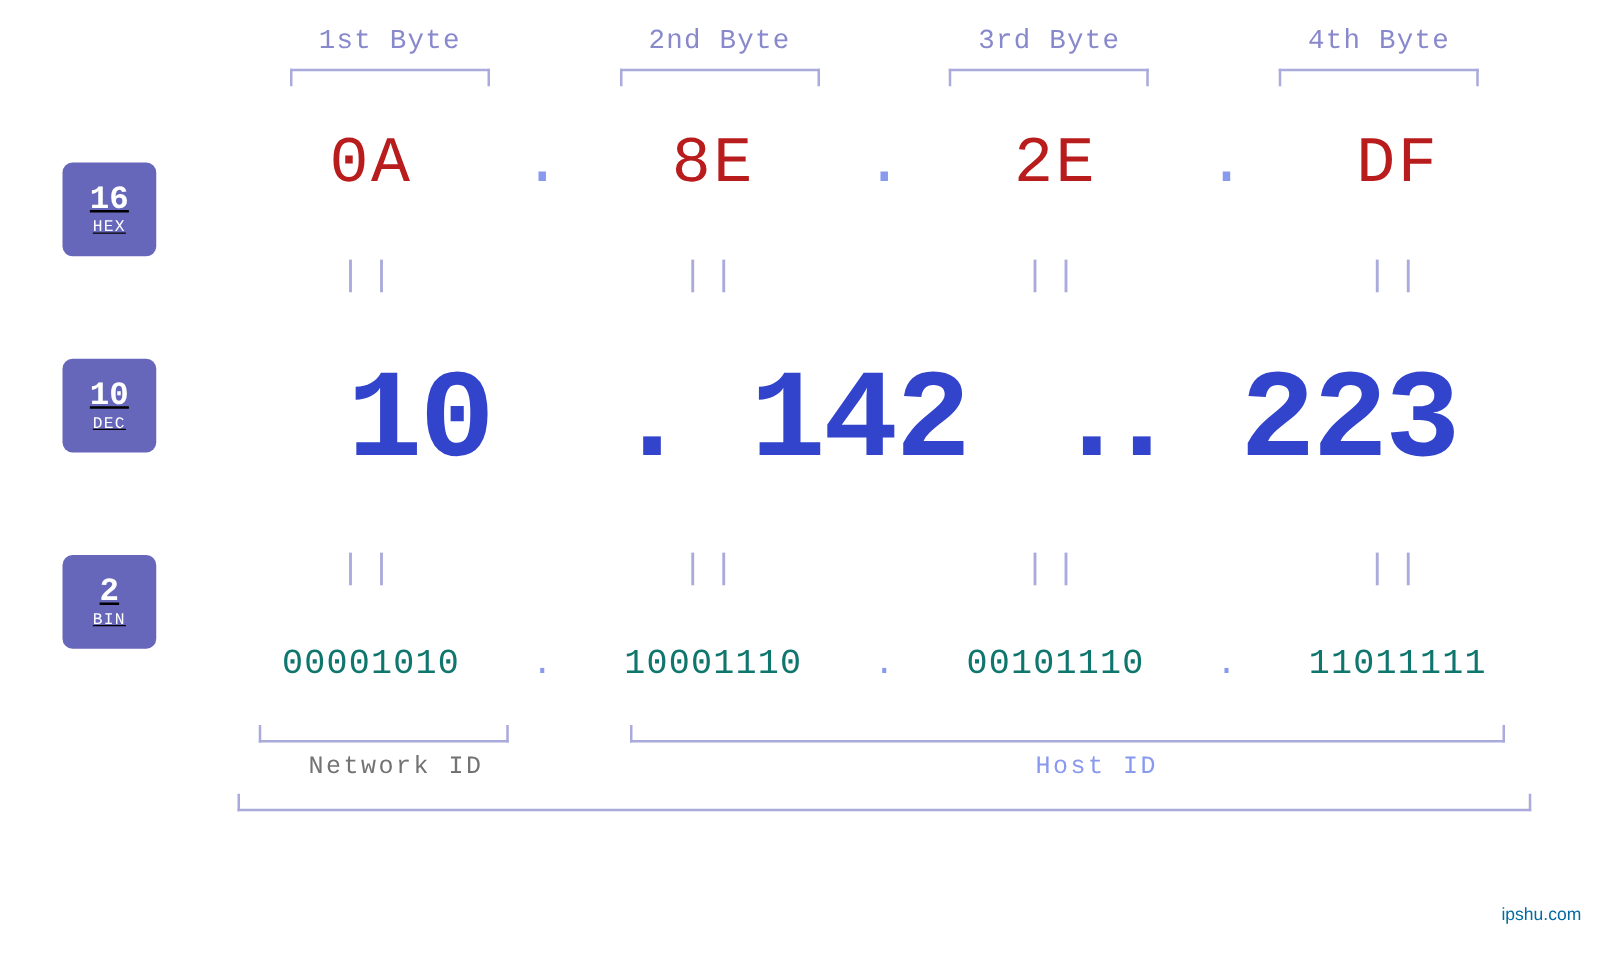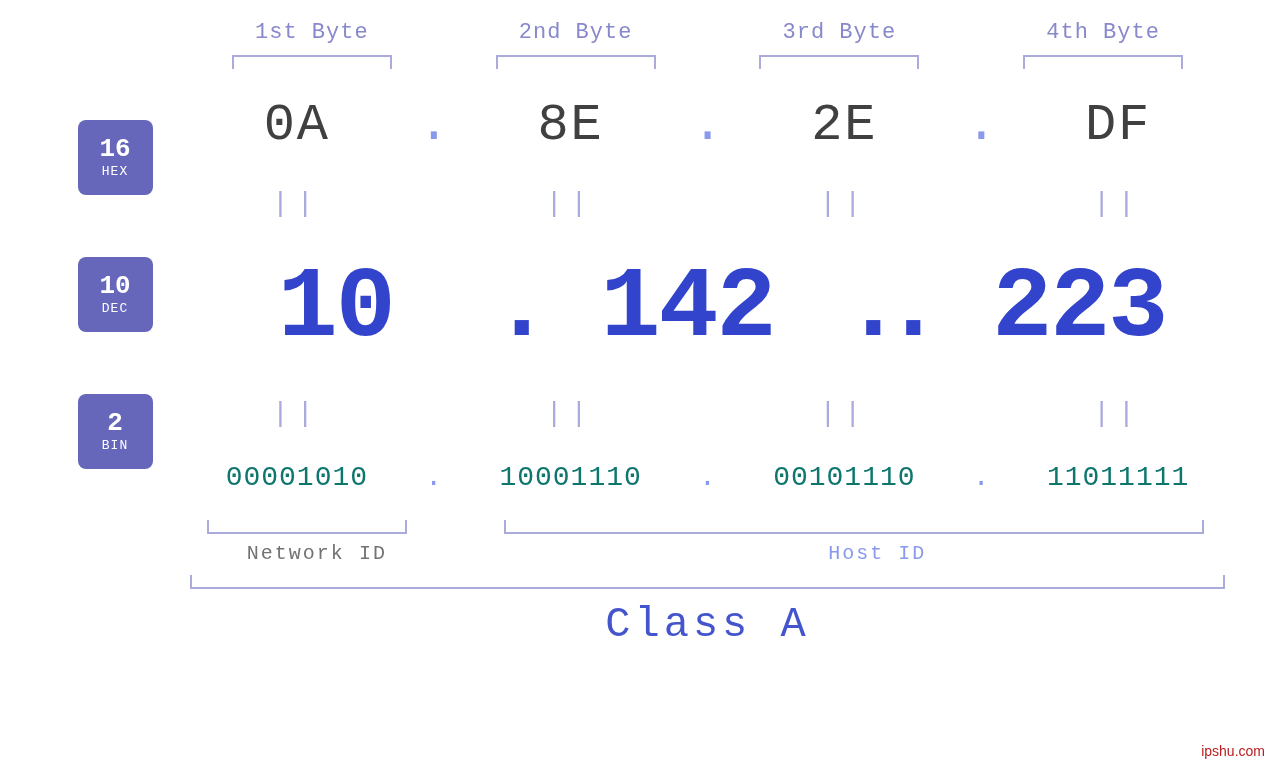--- a/index.html
+++ b/index.html
@@ -70,22 +70,23 @@
       margin-left: 0;
       align-items: stretch;
     }
 
     
     .badges-col {
       width: 130px;
       display: flex;
       flex-direction: column;
       justify-content: space-around;
-      align-items: center;
+      align-items: flex-start;
       padding: 20px 0;
+      text-decoration: underline;
     }
 
     .badge {
       width: 75px;
       height: 75px;
       background: #6666bb;
       border-radius: 8px;
       display: flex;
       flex-direction: column;
       align-items: center;
@@ -127,21 +128,21 @@
     }
 
     .dot-cell {
       width: 40px;
       text-align: center;
       flex-shrink: 0;
     }
 
     
     .hex-val {
-      color: #404040;
+      color: #b91c1c;
       font-size: 52px;
       font-weight: normal;
       letter-spacing: 2px;
     }
 
     .hex-dot {
       color: #8899ee;
       font-size: 52px;
     }
 
@@ -249,23 +250,23 @@
 
     .class-label {
       color: #4455cc;
       font-size: 42px;
       letter-spacing: 4px;
     }
 
     
     .watermark {
       position: absolute;
-      bottom: 8px;
+      bottom: 28px;
       right: 20px;
-      color: #b91c1c;
+      color: #0369a1;
       font-size: 14px;
       font-family: Arial, sans-serif;
     }
   </style>
 </head>
 <body>
 
 <div class="main-container">
 
   <div class="byte-headers">
@@ -429,20 +430,17 @@
       <div style="flex:3; text-align:center;">
         <span class="host-id-label">Host ID</span>
       </div>
     </div>
   </div>
 
   <div class="class-section">
     <div class="class-bracket-row">
       <div class="class-bracket"></div>
     </div>
-    <div class="class-label-row">
-      <span class="class-label">Class A</span>
-    </div>
   </div>
 
 </div>
 
 <div class="watermark">ipshu.com</div>
 
 </body></html>

